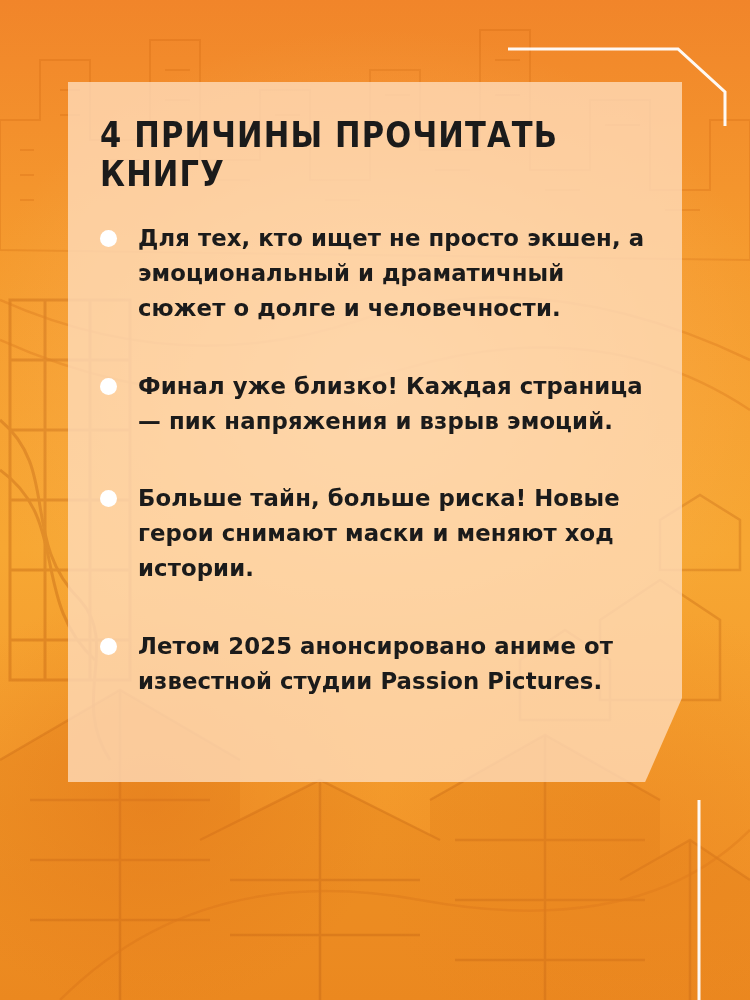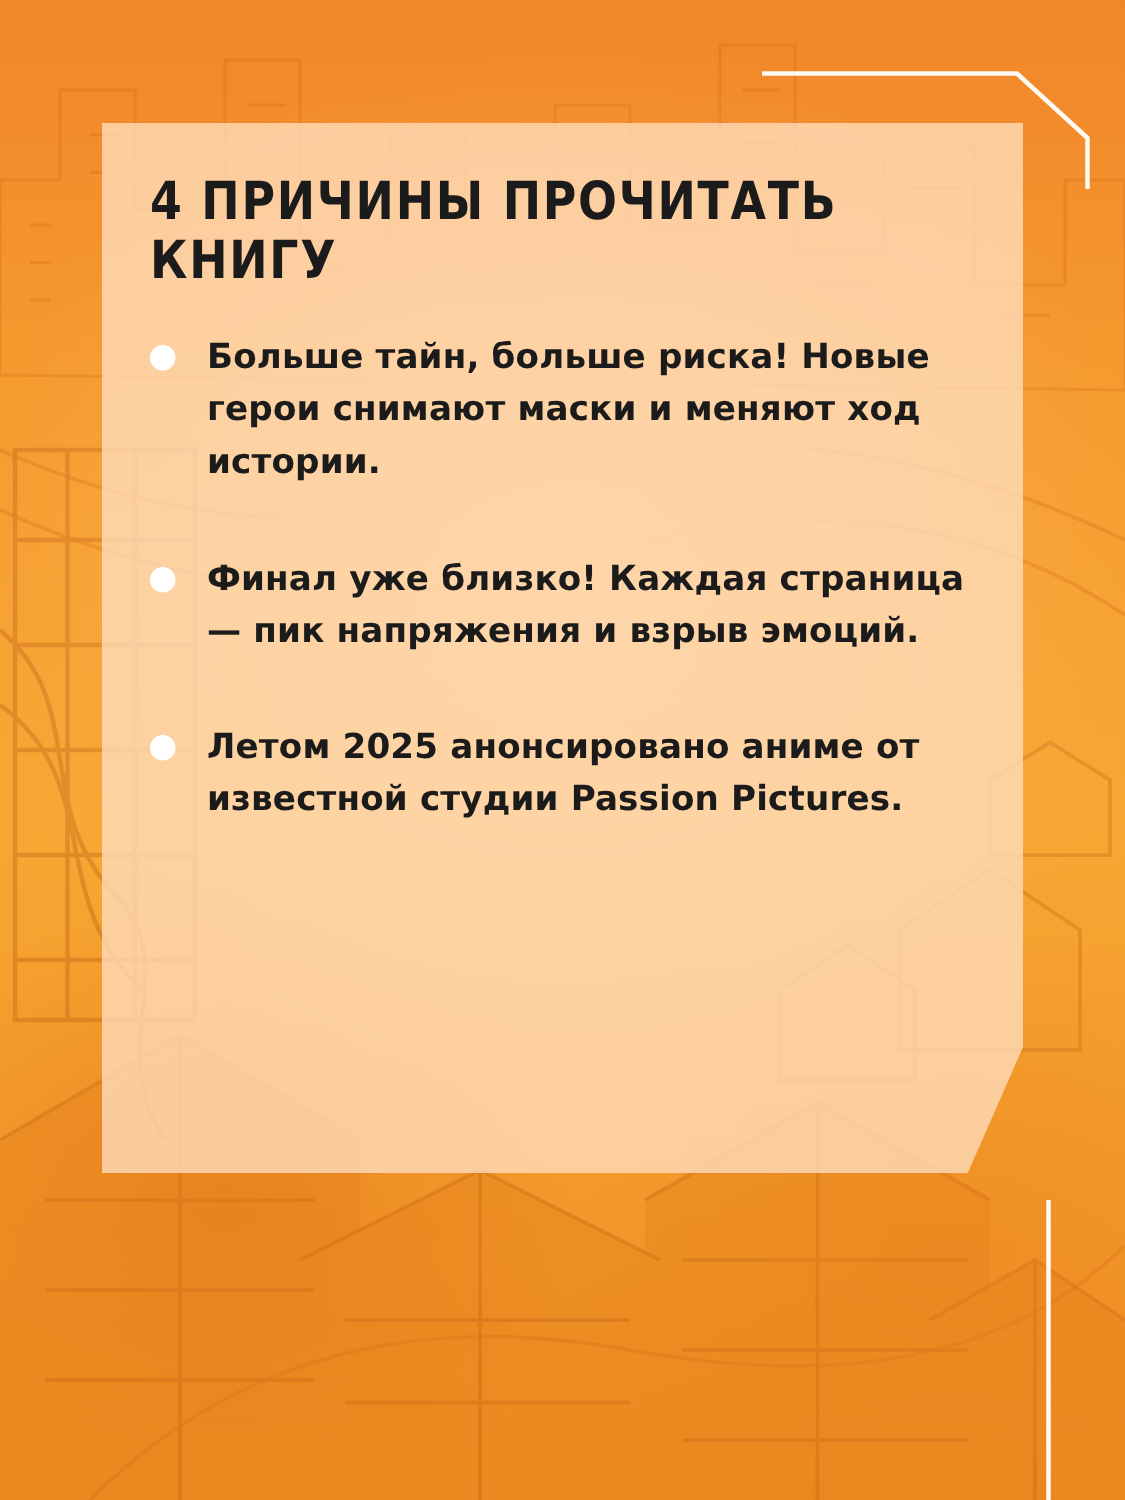--- a/index.html
+++ b/index.html
@@ -184,25 +184,29 @@
   </svg>
 
   <div class="card">
     <div class="card-inner">
 
       <h1 class="heading">4 ПРИЧИНЫ ПРОЧИТАТЬ КНИГУ</h1>
 
       <ul class="reasons">
         <li class="reason">
           <span class="bullet"></span>
+          <span class="reason-text">Для тех, кто ищет не просто экшен, а эмоциональный и драматичный сюжет о долге и человечности.</span>
+        </li>
+        <li class="reason">
+          <span class="bullet"></span>
+          <span class="reason-text">Финал уже близко! Каждая страница — пик напряжения и взрыв эмоций.</span>
+        </li>
+        <li class="reason">
+          <span class="bullet"></span>
           <span class="reason-text">Больше тайн, больше риска! Новые герои снимают маски и меняют ход истории.</span>
-        </li>
-        <li class="reason">
-          <span class="bullet"></span>
-          <span class="reason-text">Финал уже близко! Каждая страница — пик напряжения и взрыв эмоций.</span>
         </li>
         <li class="reason">
           <span class="bullet"></span>
           <span class="reason-text">Летом 2025 анонсировано аниме от известной студии Passion Pictures.</span>
         </li>
       </ul>
 
     </div>
   </div>
 

